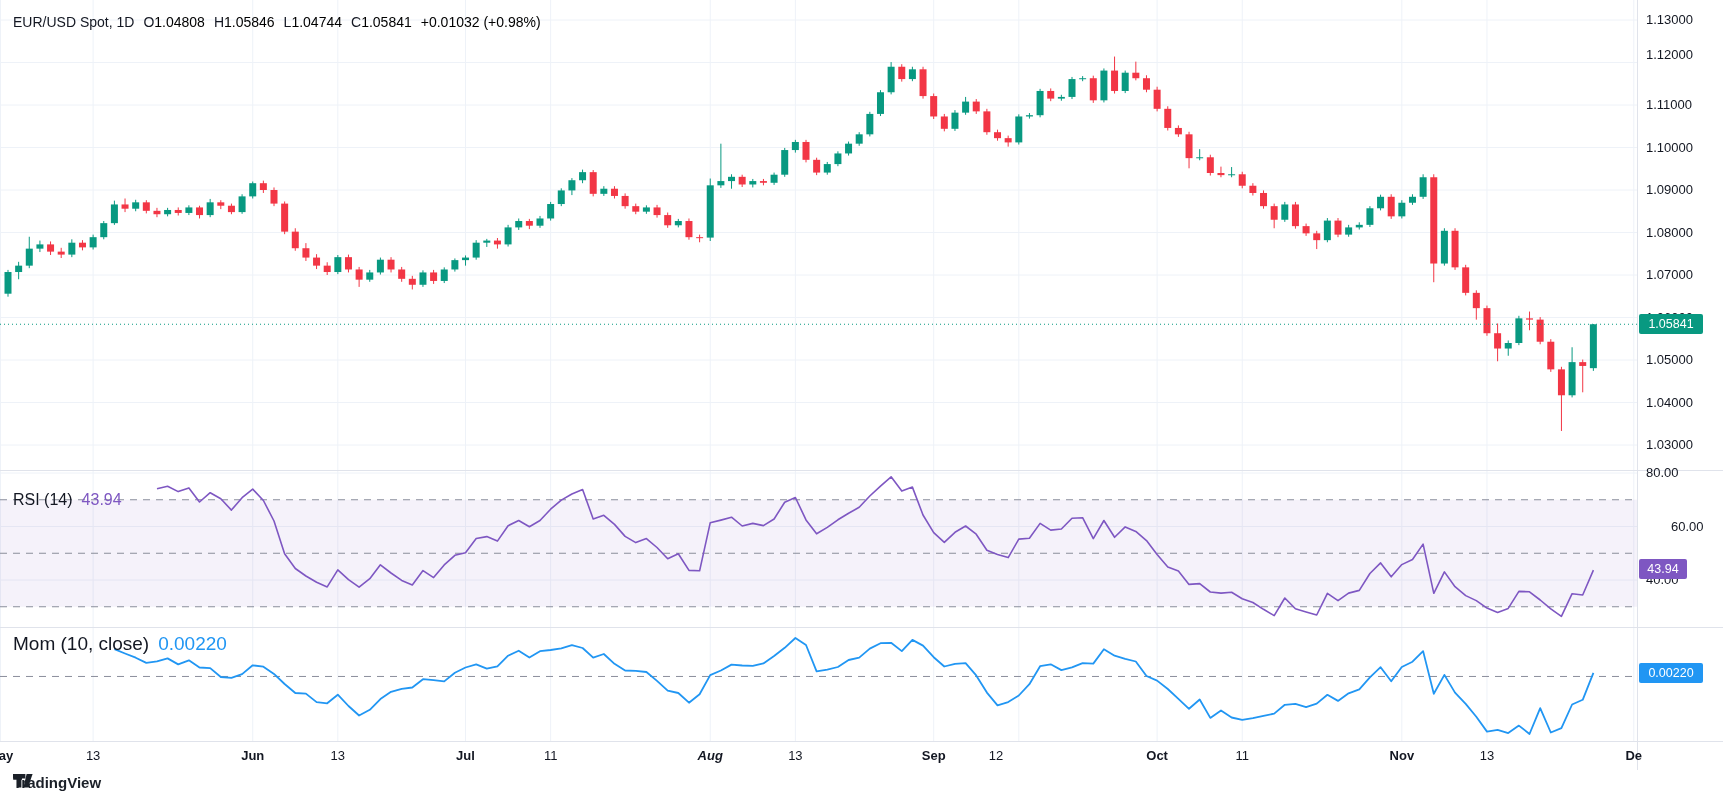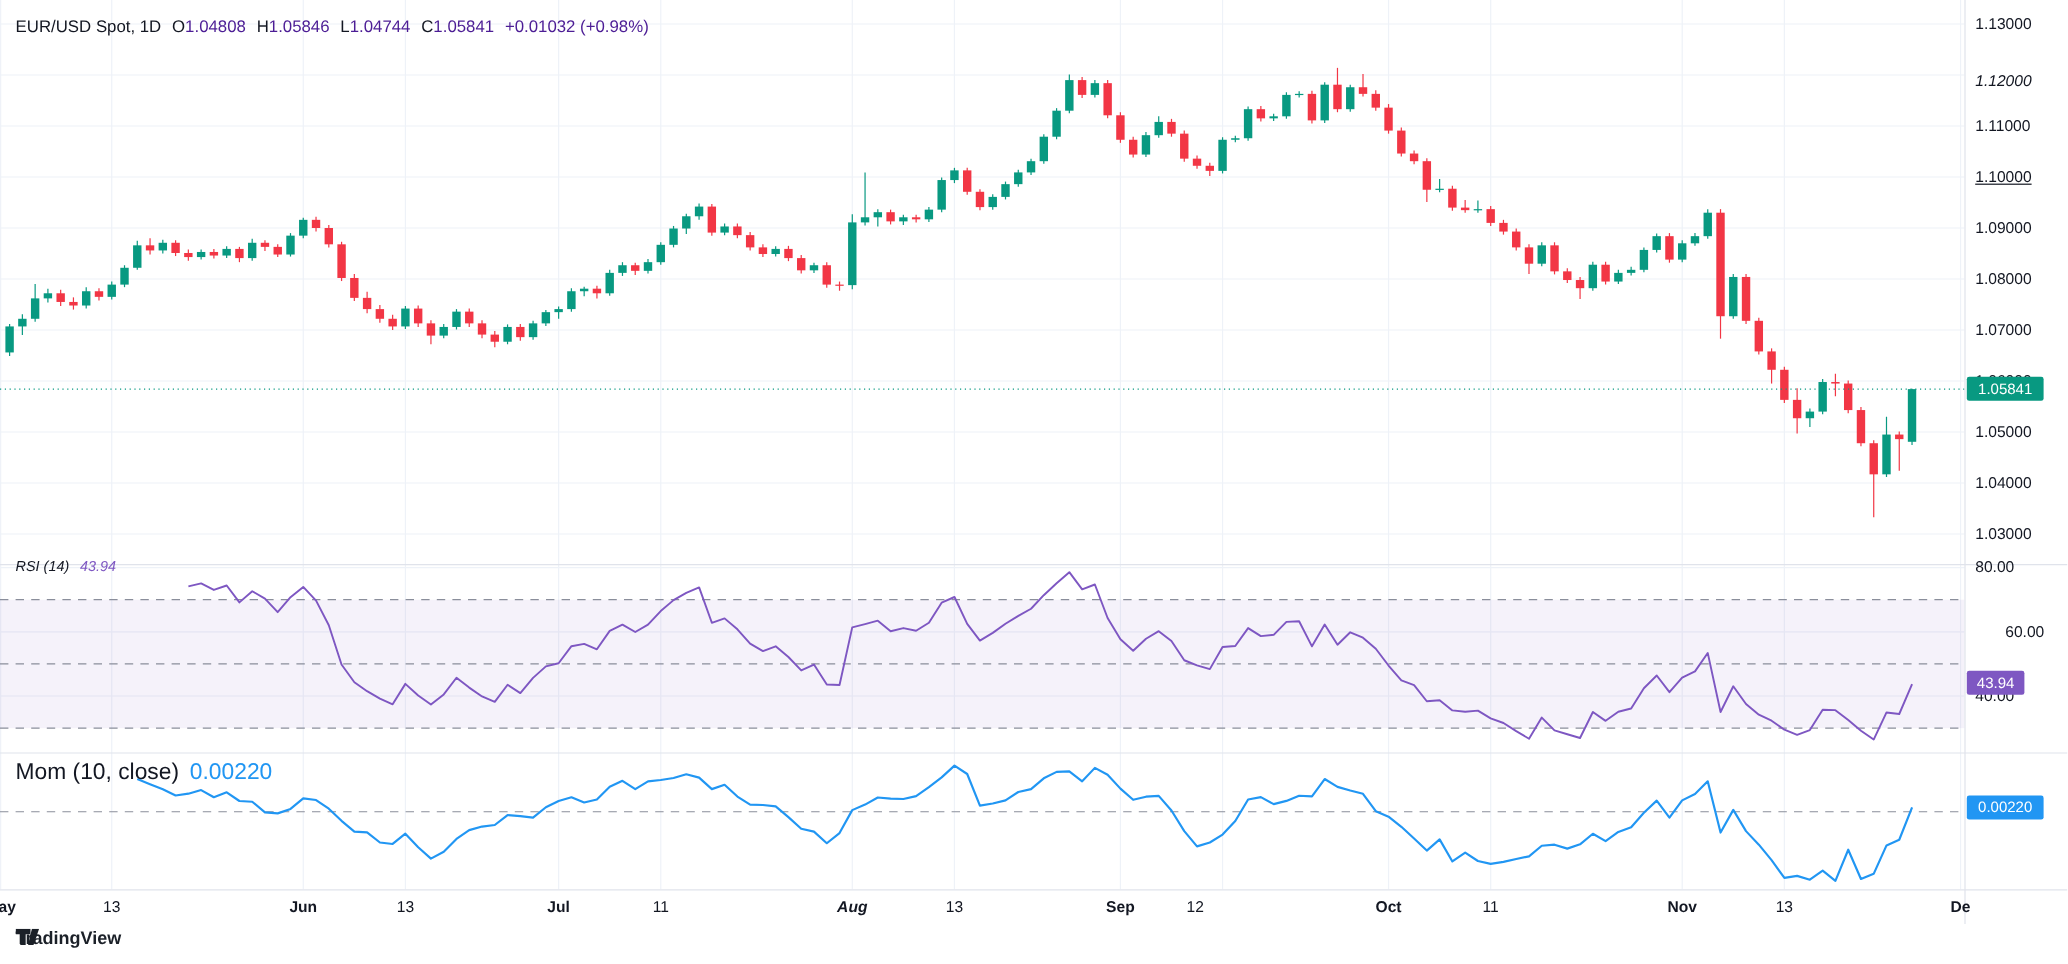--- a/index.html
+++ b/index.html
@@ -2,21 +2,21 @@
 <html><head>
 <meta charset="utf-8">
 <style>
   html,body{margin:0;padding:0;background:#fff;}
   #root{position:relative;width:1723px;height:803px;background:#fff;overflow:hidden;
         font-family:"Liberation Sans",sans-serif;color:#131722;}
   .legend-row{position:absolute;left:13px;display:flex;align-items:center;gap:9px;
               font-size:14px;white-space:nowrap;z-index:5;}
   .legend-row .grp span{display:inline;}
   .lbl{color:#131722;}
-  .val-up{color:#4c1d95;}
+  .val-up{color:#000000;}
   .val-rsi{color:#7E57C2;}
   .val-mom{color:#2196F3;}
   .axis-label{position:absolute;left:1646px;font-size:13px;color:#131722;height:16px;
               line-height:16px;z-index:2;}
   .time-label{position:absolute;top:748px;width:48px;text-align:center;font-size:13px;
               color:#131722;z-index:2;}
   .badge{position:absolute;left:1639px;height:20px;border-radius:2px;color:#fff;
          font-size:12.5px;display:flex;align-items:center;justify-content:center;z-index:6;}
   #price-badge{width:64px;background:#089981;}
   #rsi-badge{width:48px;background:#7E57C2;}
@@ -32,21 +32,21 @@
 
   <div class="legend-row" style="top:14px;">
     <span class="lbl">EUR/USD Spot, 1D</span>
     <span class="grp"><span class="lbl">O</span><span class="val-up">1.04808</span></span>
     <span class="grp"><span class="lbl">H</span><span class="val-up">1.05846</span></span>
     <span class="grp"><span class="lbl">L</span><span class="val-up">1.04744</span></span>
     <span class="grp"><span class="lbl">C</span><span class="val-up">1.05841</span></span>
     <span class="val-up">+0.01032 (+0.98%)</span>
   </div>
 
-  <div class="legend-row" style="top:465px;font-size:12px;font-style:italic;">
+  <div class="legend-row" style="top:491px;font-size:16px;">
     <span class="lbl">RSI (14)</span>
     <span class="val-rsi">43.94</span>
   </div>
 
   <div class="legend-row" style="top:633px;font-size:19px;">
     <span class="lbl">Mom (10, close)</span>
     <span class="val-mom">0.00220</span>
   </div>
 
   <svg id="chart-svg" width="1723" height="803" viewBox="0 0 1723 803">
@@ -409,23 +409,23 @@
       <line x1="0" y1="741.5" x2="1723" y2="741.5" stroke="#e0e3eb" stroke-width="1"></line>
       <line x1="1637.5" y1="0" x2="1637.5" y2="770" stroke="#e0e3eb" stroke-width="1"></line>
     </svg>
 
   <div class="badge" id="price-badge" style="top: 314.257px;">1.05841</div>
   <div class="badge" id="rsi-badge" style="top: 559.461px;">43.94</div>
   <div class="badge" id="mom-badge" style="top: 662.691px;">0.00220</div>
 
   <div id="price-axis">
       <div class="axis-label" style="top:12px;">1.13000</div>
-      <div class="axis-label" style="top:60px;font-style:italic;">1.12000</div>
+      <div class="axis-label" style="top:47px;">1.12000</div>
       <div class="axis-label" style="top:96.99999999999913px;">1.11000</div>
-      <div class="axis-label" style="top:139.49999999999918px;text-decoration:underline;">1.10000</div>
+      <div class="axis-label" style="top:139.49999999999918px;">1.10000</div>
       <div class="axis-label" style="top:181.9999999999992px;">1.09000</div>
       <div class="axis-label" style="top:224.49999999999923px;">1.08000</div>
       <div class="axis-label" style="top:266.9999999999993px;">1.07000</div>
       <div class="axis-label" style="top:309.4999999999993px;">1.06000</div>
       <div class="axis-label" style="top:351.9999999999994px;">1.05000</div>
       <div class="axis-label" style="top:394.4999999999994px;">1.04000</div>
       <div class="axis-label" style="top:436.99999999999943px;">1.03000</div>
       <div class="axis-label" style="top:465px;">80.00</div>
       <div class="axis-label" style="top:518.5px;margin-left:25px;">60.00</div>
       <div class="axis-label" style="top:572px;">40.00</div>

